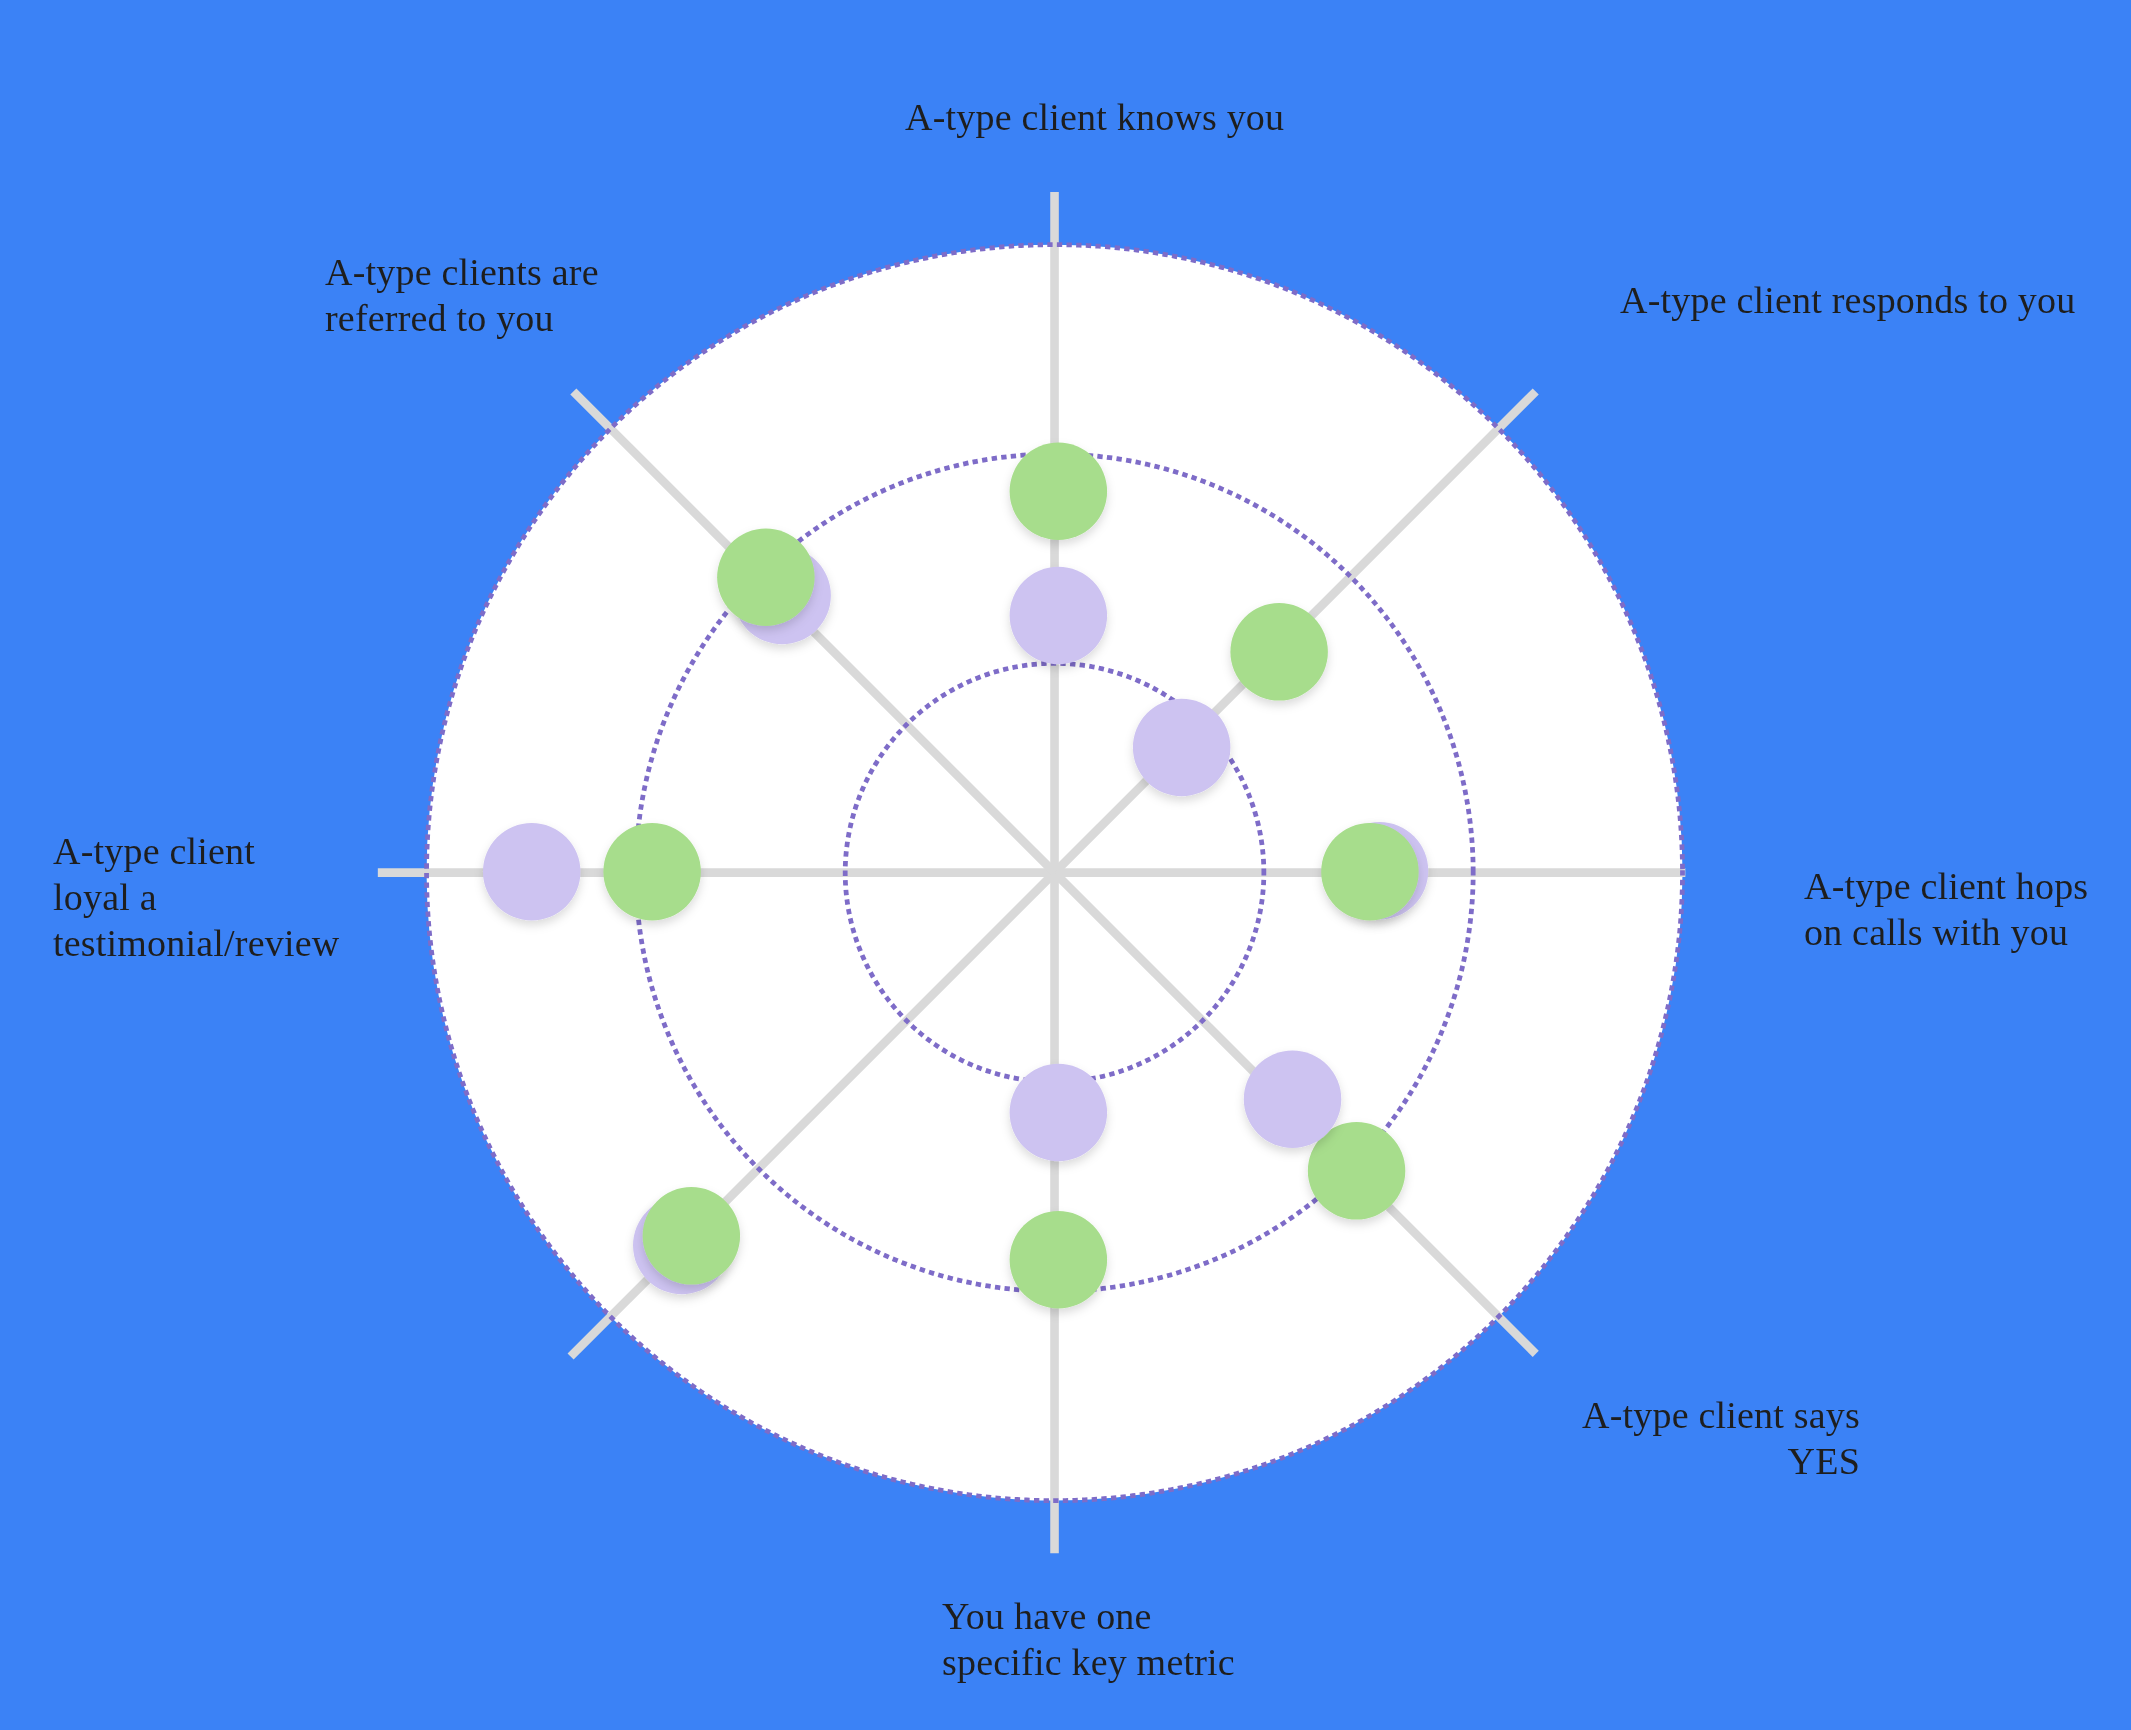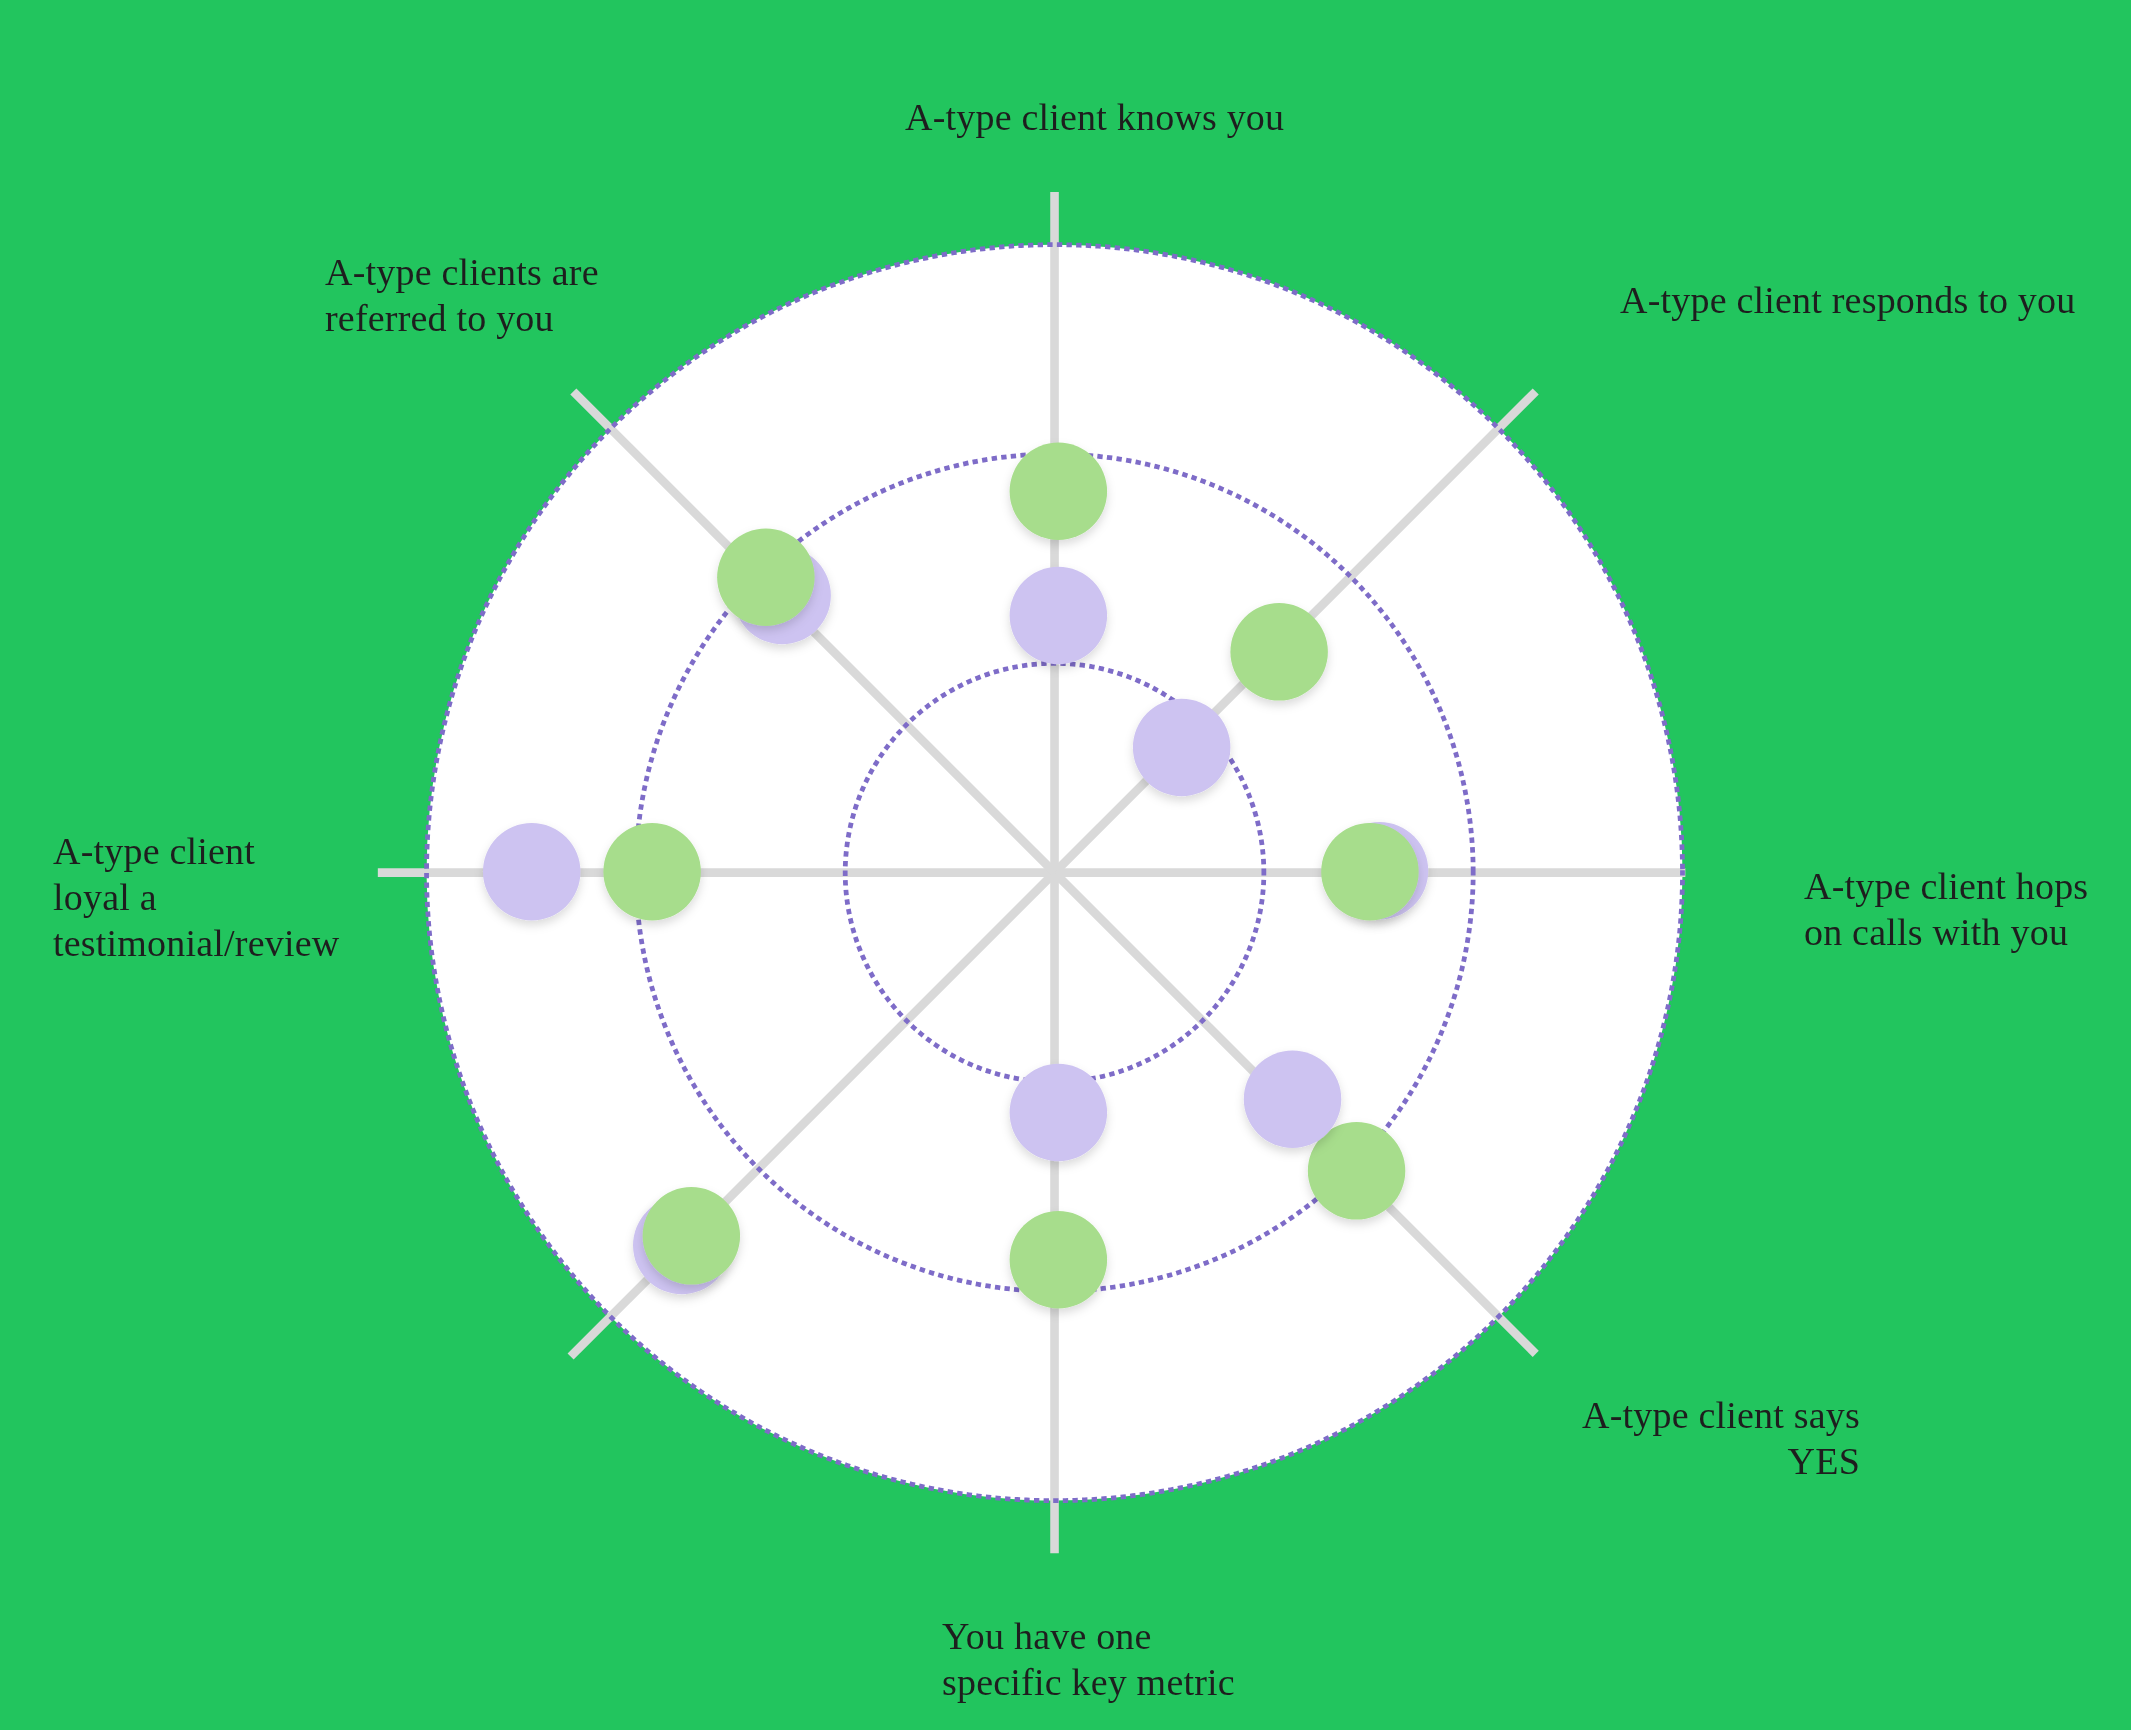--- a/index.html
+++ b/index.html
@@ -1,20 +1,20 @@
 <!DOCTYPE html>
 <html><head>
 <meta charset="utf-8">
 <style>
   html, body { margin: 0; padding: 0; }
   #canvas {
     position: relative;
     width: 2132px;
     height: 1730px;
-    background: #22c55e;
+    background: #3b82f6;
     font-family: "Liberation Serif", "DejaVu Serif", serif;
     color: #1e1e1e;
     overflow: hidden;
   }
   #chart-svg { position: absolute; left: 0; top: 0; }
   .axis-label {
     position: absolute;
     font-size: 38px;
     line-height: 46px;
     font-weight: 500;
@@ -85,19 +85,19 @@
     <div>A-type client hops</div>
     <div>on calls with you</div>
   </div>
 
 
   <div class="axis-label" id="lbl-bottom_right" style="left: 1582px; top: 1392px; text-align: right;">
     <div>A-type client says</div>
     <div>YES</div>
   </div>
 
-  <div class="axis-label" id="lbl-bottom" style="left: 942px; top: 1593px; margin-top: 20px;">
+  <div class="axis-label" id="lbl-bottom" style="left: 942px; top: 1593px;">
     <div>You have one</div>
     <div>specific key metric</div>
   </div>
 
 </div>
 
 
 </body></html>

